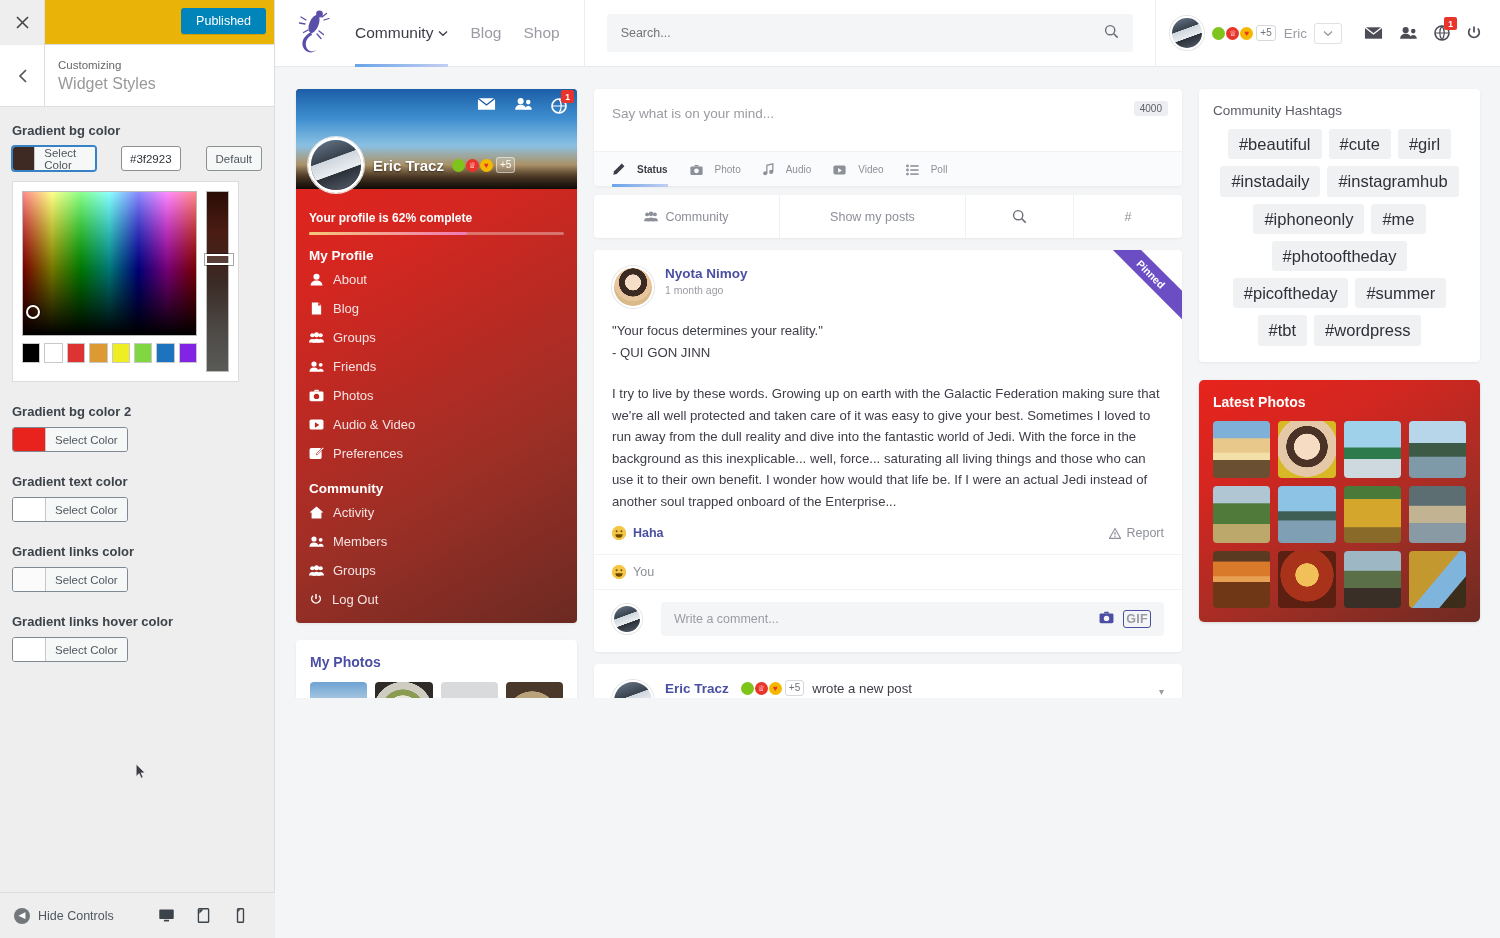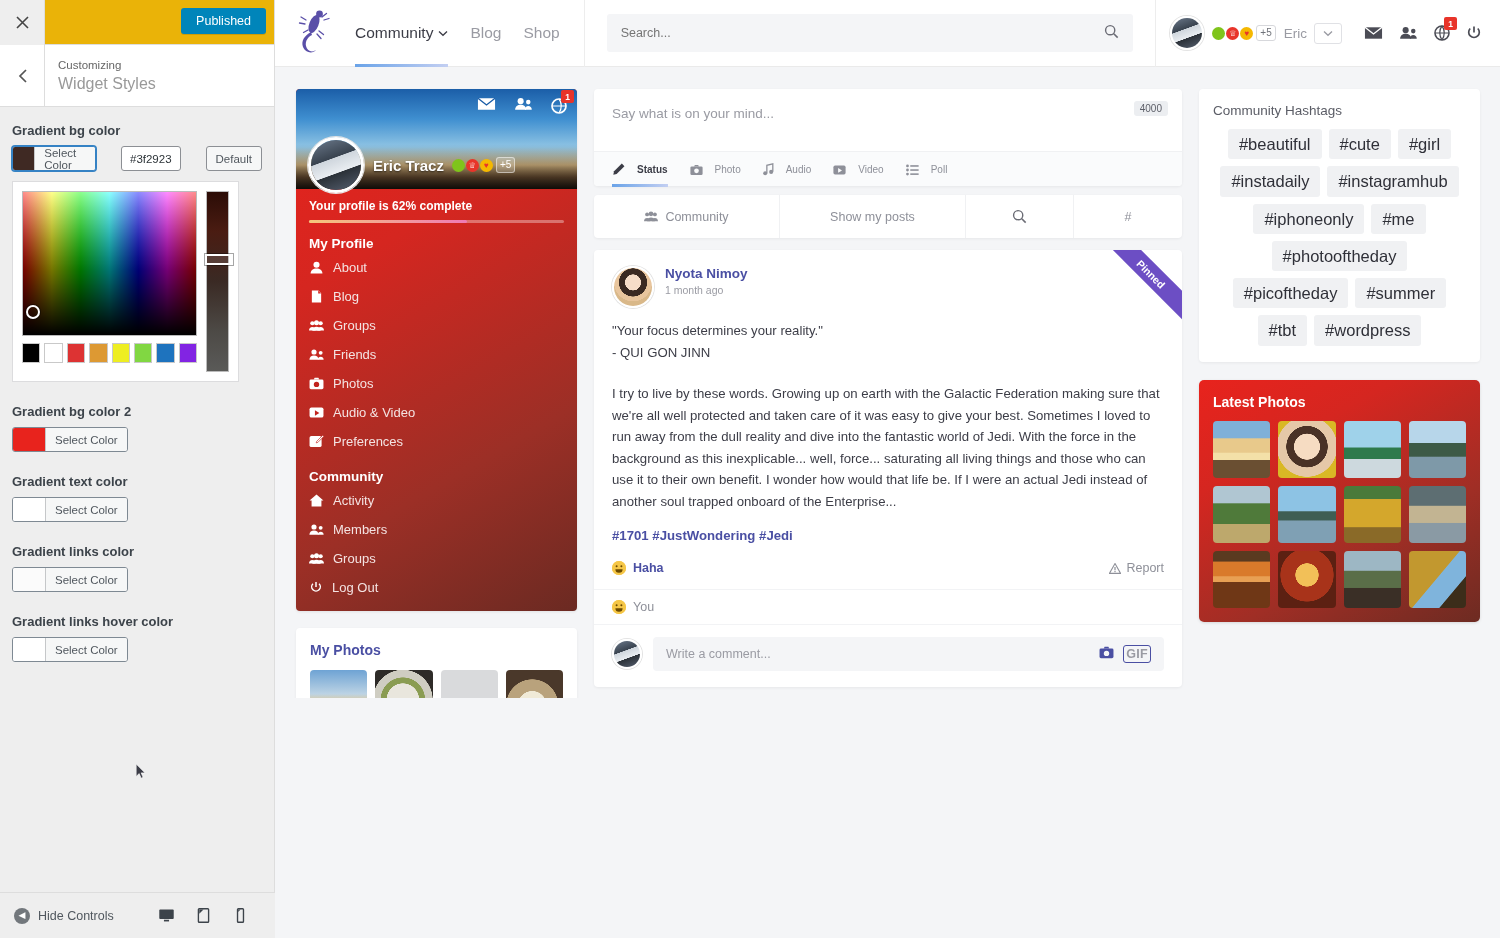--- a/index.html
+++ b/index.html
@@ -218,21 +218,21 @@
     font-size: 8.5px; border-radius: 2px; min-width: 13px; height: 13px;
     display: flex; align-items: center; justify-content: center; font-weight: bold;
   }
   .pc-user {
     position: absolute; left: 12px; bottom: -4px; display: flex; align-items: center;
   }
   .pc-name {
     color: #fff; font-size: 15px; font-weight: bold; margin-left: 9px;
     text-shadow: 0 1px 2px rgba(0,0,0,.6); white-space: nowrap;
   }
-  .pc-progress-wrap { padding: 10px 13px 0; }
+  .pc-progress-wrap { padding: 22px 13px 0; }
   .pc-progress-text { color: #fff; font-size: 12px; font-weight: bold; }
   .pc-bar { height: 3px; background: rgba(255,255,255,.35); margin-top: 7px; border-radius: 2px; }
   .pc-bar-fill { height: 3px; width: 62%; background: linear-gradient(to right,#f5c77a,#ef7ab5); border-radius: 2px; }
   .pc-sec-title { color: #fff; font-size: 13.5px; font-weight: bold; padding: 13px 13px 2px; }
   .pc-item {
     display: flex; align-items: center; gap: 9px; padding: 7px 13px;
     color: #f4e3e2; font-size: 13px; cursor: pointer;
   }
   .pc-item svg { flex: 0 0 auto; }
 
@@ -293,21 +293,21 @@
     display: flex; align-items: center; padding: 14px 18px; justify-content: space-between;
   }
   .react-left { display: flex; align-items: center; gap: 7px; font-size: 12.5px; font-weight: bold; color: #4a4fa3; }
   .react-right { display: flex; align-items: center; gap: 5px; font-size: 12.5px; color: #8e9099; cursor: pointer; }
   .react-you {
     display: flex; align-items: center; gap: 7px; font-size: 12.5px; color: #8e9099;
     padding: 10px 18px; border-top: 1px solid #f2f3f5;
   }
   .emoji-sm { width: 14px; height: 14px; border-radius: 50%; background: #f5c646; display:inline-block; position: relative;}
   .comment-row {
-    display: flex; align-items: center; gap: 11px; padding: 12px 18px 16px;
+    display: flex; align-items: center; gap: 19px; padding: 12px 18px 16px;
     border-top: 1px solid #f2f3f5;
   }
   .comment-box {
     flex: 1; background: #f4f5f7; border-radius: 4px; height: 34px;
     display: flex; align-items: center; padding: 0 13px; position: relative;
   }
   .comment-box span { font-size: 12.5px; color: #9a9ba3; }
   .comment-icons { margin-left: auto; display: flex; gap: 9px; align-items: center; color: #4a4fa3; }
   .gif-badge {
     border: 1.5px solid #4a4fa3; color: #4a4fa3; border-radius: 3px;
@@ -802,21 +802,20 @@
                 <div class="av-img2"></div>
               </div>
             <div class="post-meta">
               <div class="post-author">Nyota Nimoy</div>
               <div class="post-time">1 month ago</div>
             </div>
           </div>
           <div class="post-body">"Your focus determines your reality."</div>
           <div class="post-body" style="padding-top:0">- QUI GON JINN</div>
           <div class="post-body" style="padding-top:20px">I try to live by these words. Growing up on earth with the Galactic Federation making sure that we're all well protected and taken care of it was easy to give your best. Sometimes I loved to run away from the dull reality and dive into the fantastic world of Jedi. With the force in the background as this inexplicable... well, force... saturating all living things and those who can use it to their own benefit. I wonder how would that life be. If I were an actual Jedi instead of another soul trapped onboard of the Enterprise...</div>
-          <div class="post-tags">#1701 #JustWondering #Jedi</div>
           <div class="post-react">
             <div class="react-left">
               <span class="emoji-sm">
                 <svg width="14" height="14" viewBox="0 0 14 14" style="position:absolute;left:0;top:0">
                     <circle cx="7" cy="7" r="7" fill="#f5c646"></circle>
                     <circle cx="4.6" cy="5.2" r="1" fill="#6b4a00"></circle>
                     <circle cx="9.4" cy="5.2" r="1" fill="#6b4a00"></circle>
                     <path d="M3.4 8.2h7.2a3.6 3.6 0 0 1-7.2 0z" fill="#6b4a00"></path>
                   </svg>
               </span>

